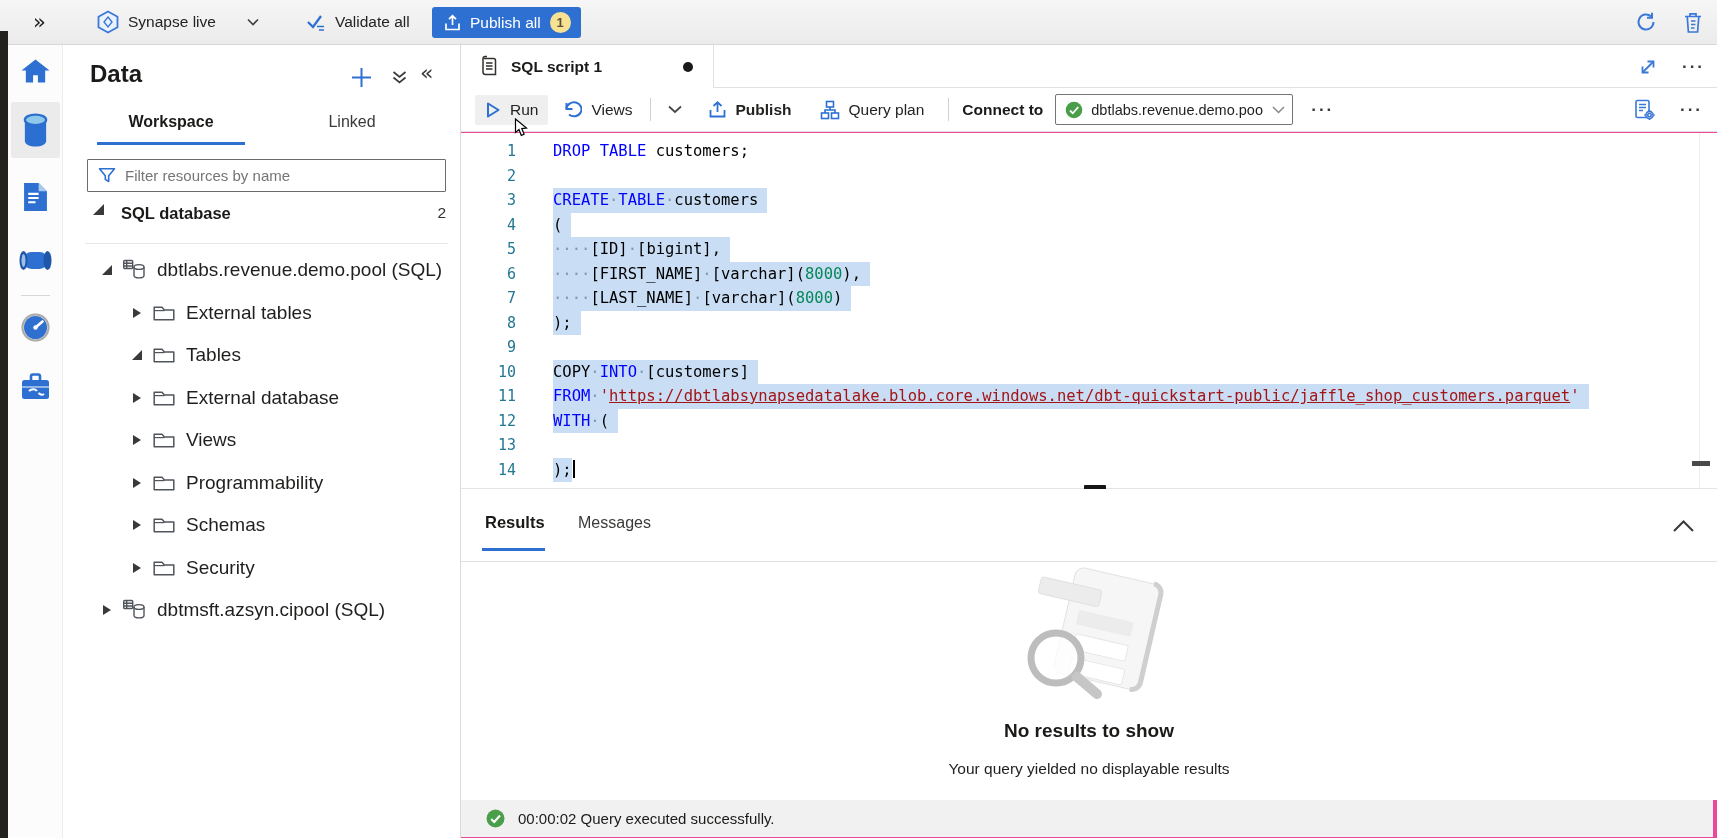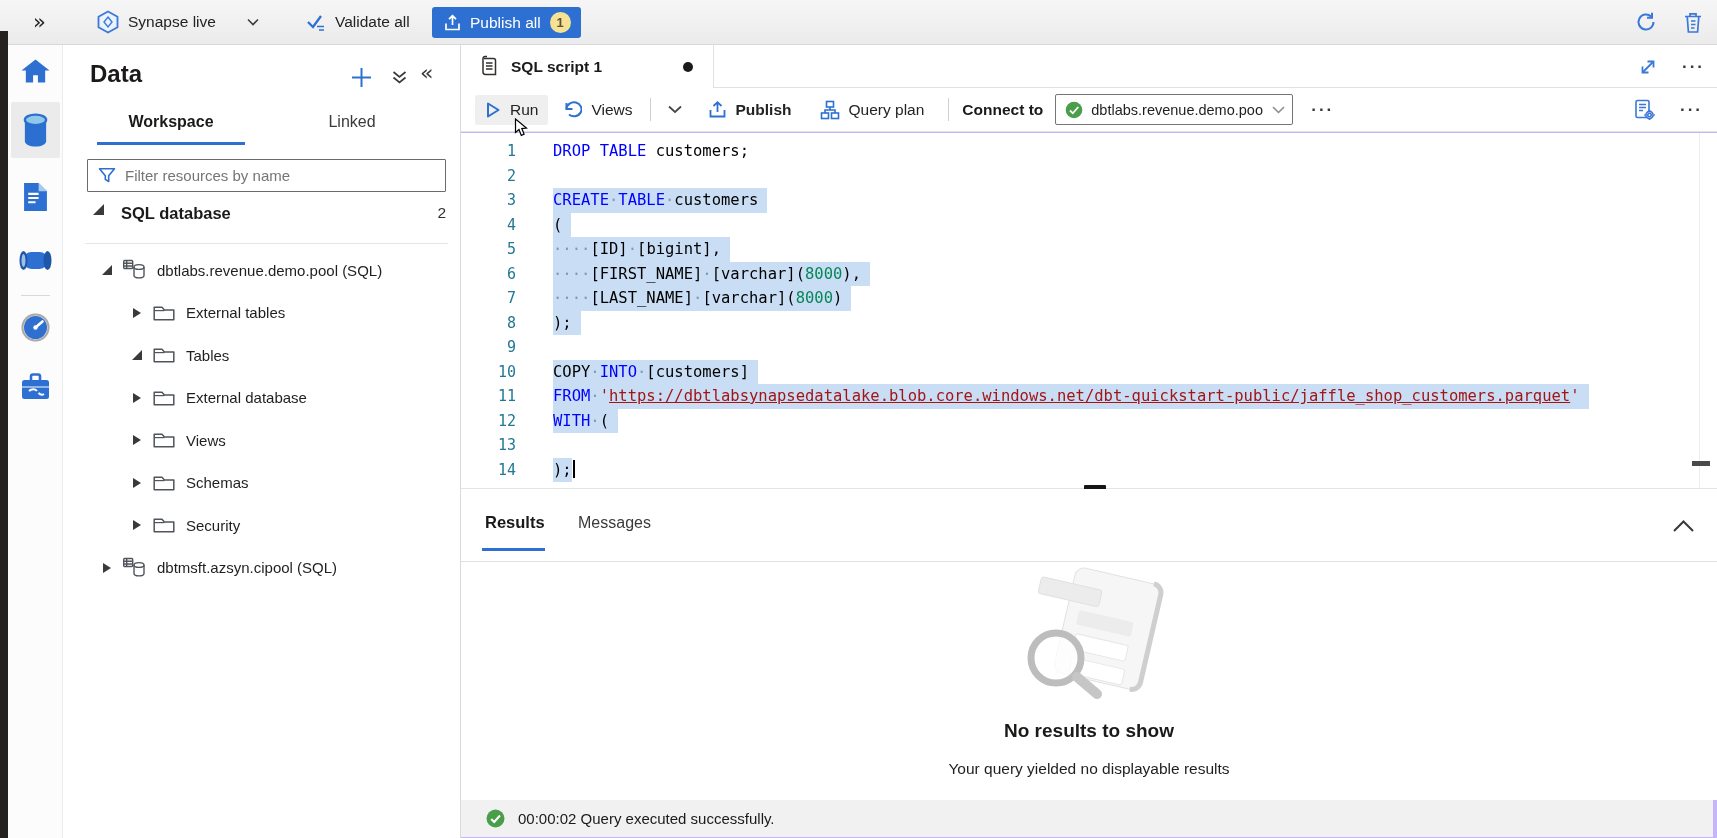--- a/index.html
+++ b/index.html
@@ -42,31 +42,31 @@
   .filterbox { position:absolute; left:24px; top:114px; width:359px; height:33px; border:1px solid #6b6b6b;
                border-radius:1px; background:#fff; display:flex; align-items:center; padding-left:10px; gap:9px; }
   .filterbox input { border:none; outline:none; font-size:15px; color:#3b3a39; width:290px;
                      font-family:"Liberation Sans",sans-serif; }
   .filterbox input::placeholder { color:#767574; }
   .root-row { position:absolute; left:0; top:159px; width:100%; height:37px; display:flex; }
   .root-label { margin-left:17px; font-size:16.5px; font-weight:bold; color:#1b1a19; }
   .root-count { position:absolute; right:14px; font-size:15.5px; color:#323130; }
   .tree-sep { position:absolute; left:22px; top:198px; width:363px; height:1px; background:#e6e6e6; }
   .tree-rows { position:absolute; left:0; top:204px; width:100%; }
-  .tree-row { height:42.5px; display:flex; align-items:center; font-size:15px; color:#201f1e; cursor:default; }
+  .tree-row { height:42.5px; display:flex; align-items:center; font-size:19px; color:#201f1e; cursor:default; }
   .tree-row .twisty-box { width:16px; display:flex; justify-content:center; flex:none; }
   .tree-row .t-icon { margin-left:7px; flex:none; display:flex; }
   .tree-row .t-label { margin-left:10px; white-space:nowrap; }
   .lvl1 { padding-left:36px; } .lvl2 { padding-left:66px; }
   .tw-exp { width:0; height:0; border-bottom:10px solid #3b3a39; border-left:10px solid transparent; }
   .tw-col { width:0; height:0; border-left:8px solid #3b3a39; border-top:5.5px solid transparent; border-bottom:5.5px solid transparent; }
   .tw-root-exp { width:0; height:0; border-bottom:11px solid #3b3a39; border-left:11px solid transparent; margin-left:30px; }
 
   
-  .editorpane { position:absolute; left:460px; top:45px; width:1257px; height:793px; border-left:1px solid #d9d9d9; background:#c4b5fd; }
+  .editorpane { position:absolute; left:460px; top:45px; width:1257px; height:793px; border-left:1px solid #d9d9d9; background:#ec4899; }
   .edtab { position:absolute; left:0; top:0; width:253px; height:43px; background:#fff; border-right:1px solid #e1e1e1;
            display:flex; align-items:center; padding-left:18px; }
   .edtab-label { margin-left:12px; font-size:15.5px; font-weight:600; color:#1b1a19; }
   .dirty-dot { margin-left:auto; margin-right:20px; width:10px; height:10px; border-radius:50%; background:#1b1a19; }
   .striprest { position:absolute; left:253px; right:0; top:0; height:43px; border-bottom:1px solid #e1e1e1; background:#fff; }
   .strip-icons { position:absolute; right:12px; top:0; height:43px; display:flex; align-items:center; gap:24px; }
   .ellipsis { font-size:17px; letter-spacing:2px; color:#3b3a39; font-weight:bold; line-height:1; }
 
   .toolbar { position:absolute; left:0; top:43px; right:0; height:44px; background:#fff; border-bottom:1px solid #e3e3e3;
              display:flex; align-items:center; padding-left:14px; }
@@ -344,20 +344,32 @@
           <span class="twisty-box">
             <span class="tw-col"></span>
           </span>
           <span class="t-icon">
             <svg width="24" height="20" viewBox="0 0 24 20">
               <path d="M2.2 16.8 V4.2 H10 l2.4 2.7 H21.8 v9.9 Z" fill="none" stroke="#50555b" stroke-width="1.5" stroke-linejoin="round"></path>
               <path d="M2.2 7.6 H12.4" stroke="#50555b" stroke-width="1.2"></path>
             </svg>
           </span>
           <span class="t-label">Views</span>
+        </div>
+        <div class="tree-row lvl2">
+          <span class="twisty-box">
+            <span class="tw-col"></span>
+          </span>
+          <span class="t-icon">
+            <svg width="24" height="20" viewBox="0 0 24 20">
+              <path d="M2.2 16.8 V4.2 H10 l2.4 2.7 H21.8 v9.9 Z" fill="none" stroke="#50555b" stroke-width="1.5" stroke-linejoin="round"></path>
+              <path d="M2.2 7.6 H12.4" stroke="#50555b" stroke-width="1.2"></path>
+            </svg>
+          </span>
+          <span class="t-label">Programmability</span>
         </div>
         <div class="tree-row lvl2">
           <span class="twisty-box">
             <span class="tw-col"></span>
           </span>
           <span class="t-icon">
             <svg width="24" height="20" viewBox="0 0 24 20">
               <path d="M2.2 16.8 V4.2 H10 l2.4 2.7 H21.8 v9.9 Z" fill="none" stroke="#50555b" stroke-width="1.5" stroke-linejoin="round"></path>
               <path d="M2.2 7.6 H12.4" stroke="#50555b" stroke-width="1.2"></path>
             </svg>

